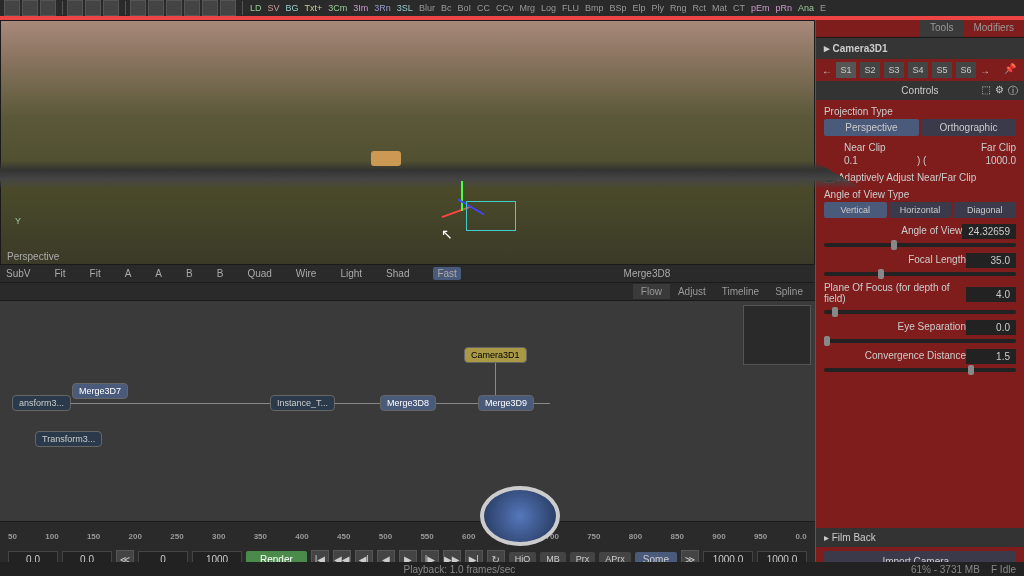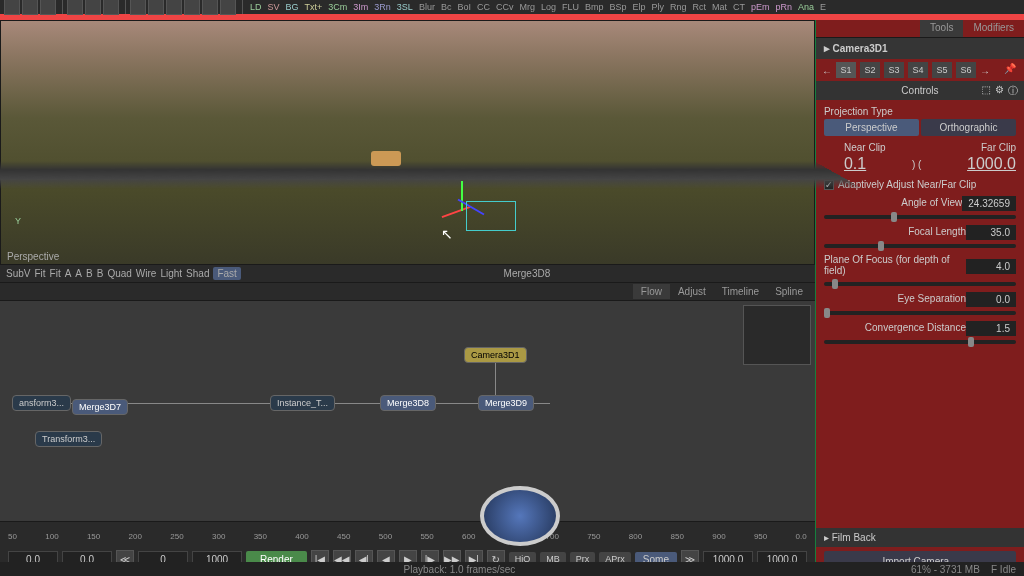--- a/index.html
+++ b/index.html
@@ -1,52 +1,52 @@
 <!DOCTYPE html>
 <html><head>
 <meta charset="utf-8">
 <style>
 * { margin: 0; padding: 0; box-sizing: border-box; font-family: Arial, sans-serif; font-size: 10px; user-select: none; }
 body { background: #3a3a3a; color: #ccc; width: 1024px; height: 576px; overflow: hidden; position: relative; }
-.top-toolbar { height: 20px; background: #2a2a2a; display: flex; align-items: center; padding: 0 4px; border-bottom: 6px solid #ef4444; }
+.top-toolbar { height: 20px; background: #2a2a2a; display: flex; align-items: center; padding: 0 4px; border-bottom: 4px solid #ef4444; }
 .top-toolbar .icon-btn { width: 16px; height: 16px; margin-right: 2px; background: #444; border: 1px solid #555; }
 .top-toolbar .sep { width: 1px; height: 14px; background: #555; margin: 0 4px; }
 .top-toolbar .txt-btn { padding: 0 3px; height: 16px; line-height: 16px; cursor: pointer; font-size: 9px; }
 .txt-btn.ld { color: #9c9; } .txt-btn.sv { color: #c99; } .txt-btn.bg { color: #9cc; } .txt-btn.txt { color: #cc9; }
 .txt-btn.cm { color: #9c9; } .txt-btn.lm { color: #c9c; } .txt-btn.rn { color: #99c; } .txt-btn.sl { color: #9cc; }
 .txt-btn.gray { color: #999; } .txt-btn.pem { color: #c9c; } .txt-btn.prn { color: #c9c; } .txt-btn.ana { color: #9c9; }
 .main { display: flex; height: calc(100% - 20px); }
 .left-panel { flex: 1; display: flex; flex-direction: column; }
 .viewport { height: 245px; background: linear-gradient(to bottom, #a8897a 0%, #8a7560 15%, #5a5838 40%, #4a4a2a 70%, #3a3a28 100%); position: relative; border: 1px solid #1a1a1a; }
 .viewport .road { position: absolute; top: 140px; left: 0; right: 0; height: 50px; background: linear-gradient(to bottom, transparent, #333, #444, transparent); transform: perspective(400px) rotateX(60deg); transform-origin: top; }
 .viewport .car { position: absolute; top: 130px; left: 370px; width: 30px; height: 15px; background: #cc9955; border-radius: 3px; }
 .viewport .camera-gizmo { position: absolute; top: 160px; left: 440px; width: 80px; height: 60px; }
 .viewport .axis-x { position: absolute; width: 30px; height: 2px; background: #f44; top: 30px; left: 0; transform: rotate(-20deg); }
 .viewport .axis-y { position: absolute; width: 2px; height: 30px; background: #4f4; top: 0; left: 20px; }
 .viewport .axis-z { position: absolute; width: 30px; height: 2px; background: #44f; top: 25px; left: 15px; transform: rotate(30deg); }
 .viewport .cam-box { position: absolute; width: 50px; height: 30px; border: 1px solid #4cc; top: 20px; left: 25px; }
 .viewport .cursor { position: absolute; top: 205px; left: 440px; color: #fff; font-size: 14px; }
 .viewport .label-persp { position: absolute; bottom: 2px; left: 6px; color: #aaa; font-size: 10px; }
 .viewport .axis-label { position: absolute; top: 195px; left: 14px; color: #9c9; font-size: 9px; }
-.viewport-toolbar { height: 18px; background: #2a2a2a; display: flex; align-items: center; padding: 0 6px; gap: 4px; border-bottom: 1px solid #1a1a1a; }
+.viewport-toolbar { height: 18px; background: #2a2a2a; display: flex; align-items: center; padding: 0 6px; gap: 24px; border-bottom: 1px solid #1a1a1a; }
 .viewport-toolbar .vt-item { font-size: 10px; color: #aaa; }
 .viewport-toolbar .vt-item.active { background: #4a5a7a; padding: 1px 4px; border-radius: 2px; }
 .viewport-toolbar .vt-center { margin-left: auto; margin-right: auto; }
 .flow-tabs { height: 18px; background: #2a2a2a; display: flex; justify-content: flex-end; align-items: center; padding-right: 4px; border-bottom: 1px solid #1a1a1a; }
 .flow-tabs .tab { padding: 2px 8px; font-size: 10px; color: #999; cursor: pointer; }
 .flow-tabs .tab.active { background: #3a3a3a; }
 .flow-area { flex: 1; background: #3a3a3a; position: relative; overflow: hidden; }
 .node { position: absolute; padding: 2px 6px; border-radius: 4px; font-size: 9px; white-space: nowrap; border: 1px solid #666; }
 .node.blue { background: #4a5a7a; color: #fff; }
 .node.yellow { background: #aa9944; color: #000; }
 .node.dark { background: #2a3a4a; color: #ccc; }
 .node-wire { position: absolute; height: 1px; background: #888; }
 .navigator { position: absolute; top: 4px; right: 4px; width: 68px; height: 60px; background: #2a2a2a; border: 1px solid #555; }
 .timeline { height: 55px; background: #2a2a2a; border-top: 1px solid #1a1a1a; padding: 4px; }
-.timeline-ruler { height: 20px; display: flex; justify-content: space-between; align-items: center; padding: 0 4px; }
+.timeline-ruler { height: 20px; display: flex; justify-content: space-between; align-items: center; padding: 0 4px; font-weight: bold; }
 .timeline-ruler .tick { font-size: 8px; color: #999; }
 .playback { height: 26px; display: flex; align-items: center; gap: 4px; padding: 0 4px; }
 .playback .field { background: #222; padding: 2px 8px; width: 50px; text-align: center; border: 1px solid #444; }
 .playback .btn { width: 18px; height: 18px; background: #444; border: 1px solid #555; display: flex; align-items: center; justify-content: center; cursor: pointer; }
 .playback .render-btn { background: #4a8a4a; padding: 3px 14px; border-radius: 2px; color: #fff; cursor: pointer; }
 .playback .some-btn { background: #4a5a7a; padding: 2px 8px; border-radius: 2px; cursor: pointer; }
 .playback .gray-btn { background: #444; padding: 2px 6px; border-radius: 2px; cursor: pointer; font-size: 9px; }
 .status-bar { position: absolute; bottom: 0; left: 0; right: 0; height: 14px; background: #222; display: flex; justify-content: space-between; padding: 0 8px; font-size: 9px; color: #888; align-items: center; }
 .right-panel { width: 228px; background: #7f1d1d; border-left: 1px solid #15803d; display: flex; flex-direction: column; }
 .rp-tabs { height: 18px; display: flex; justify-content: flex-end; border-bottom: 1px solid #1a1a1a; }
@@ -61,21 +61,21 @@
 .rp-controls-header { text-align: center; padding: 4px; background: #333; position: relative; }
 .rp-controls-header .ctrl-icons { position: absolute; right: 6px; top: 3px; display: flex; gap: 4px; }
 .rp-body { flex: 1; padding: 6px 8px; overflow-y: auto; }
 .rp-row { margin-bottom: 6px; }
 .rp-row .label { font-size: 10px; color: #ccc; margin-bottom: 2px; display: block; }
 .rp-btn-group { display: flex; gap: 2px; }
 .rp-btn-group .rpbtn { flex: 1; background: #3a3a4a; padding: 3px; text-align: center; border-radius: 2px; font-size: 10px; cursor: pointer; }
 .rp-btn-group .rpbtn.active { background: #4a5a7a; }
 .rp-btn-group.three .rpbtn { font-size: 9px; }
 .rp-dual { display: flex; justify-content: space-between; align-items: center; margin-left: 20px; }
-.rp-dual .val { font-size: 16px; text-decoration: underline; }
+.rp-dual .val { font-size: 10px; }
 .rp-slider { height: 4px; background: #222; margin: 4px 0; border-radius: 2px; position: relative; }
 .rp-slider .thumb { position: absolute; width: 6px; height: 10px; background: #888; top: -3px; border-radius: 2px; }
 .rp-value-row { display: flex; justify-content: flex-end; align-items: center; margin-bottom: 4px; }
 .rp-value-row .val { background: #222; padding: 2px 6px; min-width: 50px; text-align: right; }
 .rp-check { display: flex; align-items: center; gap: 4px; }
 .rp-check .box { width: 10px; height: 10px; background: #222; border: 1px solid #555; display: flex; align-items: center; justify-content: center; }
 .rp-collapse { padding: 4px 8px; background: #333; cursor: pointer; font-size: 10px; }
 .rp-import { margin: 4px 8px; padding: 5px; background: #3a3a4a; text-align: center; border-radius: 2px; cursor: pointer; }
 .logo { position: absolute; bottom: 30px; left: 480px; width: 80px; height: 60px; border-radius: 50%; background: radial-gradient(circle, #5577bb, #223355); border: 4px solid #ccc; z-index: 100; }
 </style>
@@ -163,21 +163,21 @@
       <span class="tab">Adjust</span>
       <span class="tab">Timeline</span>
       <span class="tab">Spline</span>
     </div>
     <div class="flow-area">
       <div class="navigator"></div>
       <div class="node-wire" style="top:102px;left:50px;width:500px"></div>
       <div class="node-wire" style="top:60px;left:495px;width:1px;height:40px"></div>
       <div class="node dark" style="left:12px;top:94px">ansform3...</div>
       <div class="node dark" style="left:35px;top:130px">Transform3...</div>
-      <div class="node blue" style="left:72px;top:98px">Merge3D7</div>
+      <div class="node blue" style="left:72px;top:82px">Merge3D7</div>
       <div class="node dark" style="left:270px;top:94px">Instance_T...</div>
       <div class="node blue" style="left:380px;top:94px">Merge3D8</div>
       <div class="node yellow" style="left:464px;top:46px">Camera3D1</div>
       <div class="node blue" style="left:478px;top:94px">Merge3D9</div>
     </div>
     <div class="timeline">
       <div class="timeline-ruler">
         <span class="tick">50</span>
         <span class="tick">100</span>
         <span class="tick">150</span>
@@ -271,20 +271,28 @@
           <span class="val">0.1</span>
           <span>)    (</span>
           <span class="val">1000.0</span>
         </div>
       </div>
       <div class="rp-row rp-check">
         <span class="box">✓</span>
         <span>Adaptively Adjust Near/Far Clip</span>
       </div>
       <div class="rp-row">
+        <span class="label">Angle of View Type</span>
+        <div class="rp-btn-group three">
+          <span class="rpbtn active">Vertical</span>
+          <span class="rpbtn">Horizontal</span>
+          <span class="rpbtn">Diagonal</span>
+        </div>
+      </div>
+      <div class="rp-row">
         <div class="rp-value-row">
           <span class="label">Angle of View</span>
           <span class="val">24.32659</span>
         </div>
         <div class="rp-slider">
             <span class="thumb" style="left:35%"></span>
           </div>
       </div>
       <div class="rp-row">
         <div class="rp-value-row">

